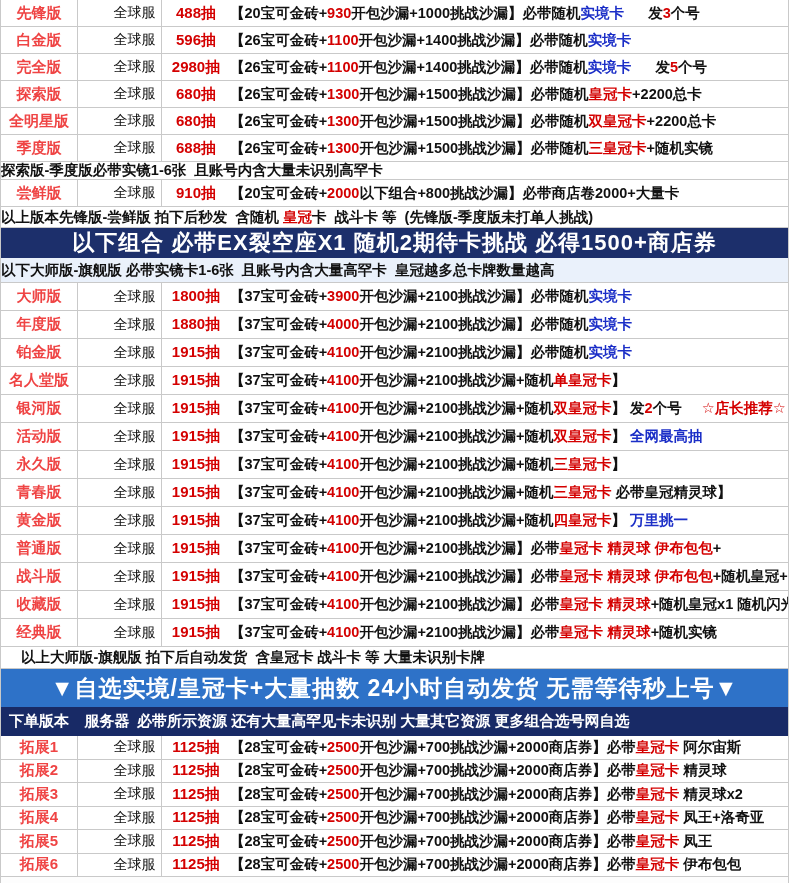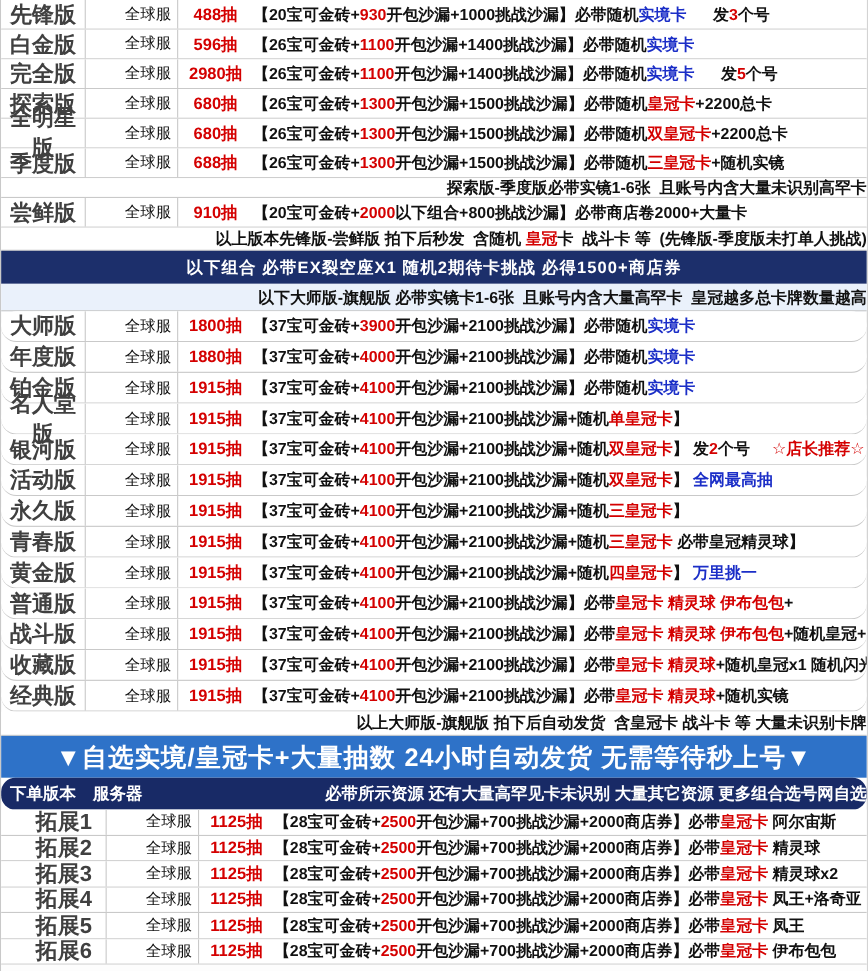--- a/index.html
+++ b/index.html
@@ -1,38 +1,38 @@
 <!DOCTYPE html>
 <html style="--red: #d40000; --blue: #1b2ec7; --navy: #1c2f6b; --bblue: #2e72c8; --hnavy: #182a66; --border: #c9c9c9;"><head>
 <meta charset="utf-8">
 <style>
   html,body{margin:0;padding:0;background:#fff;}
   body{font-family:"Liberation Sans","DejaVu Sans",sans-serif;}
   #page{width:789px;height:883px;overflow:hidden;background:#fff;border-left:1px solid var(--border);border-right:1px solid var(--border);box-sizing:border-box;}
   .row{display:flex;align-items:center;box-sizing:border-box;border-bottom:1px solid var(--border);background:#fff;}
-  .row-item .cell-version{width:76px;flex-shrink:0;text-align:center;font-weight:bold;font-size:20px;color:#404040;border-right:1px solid var(--border);align-self:stretch;display:flex;align-items:center;justify-content:center;}
+  .row-item .cell-version{width:76px;flex-shrink:0;text-align:center;font-weight:bold;font-size:15px;color:#ef4444;border-right:1px solid var(--border);align-self:stretch;display:flex;align-items:center;justify-content:center;}
   .row-item .cell-server{width:53px;flex-shrink:0;text-align:center;font-size:14px;color:#111;border-right:1px solid var(--border);align-self:stretch;display:flex;align-items:center;justify-content:center;margin-left:30px;}
   .row-item .cell-main{flex:1;display:flex;align-items:flex-end;min-width:0;}
   .draws{width:68px;flex-shrink:0;text-align:center;font-weight:bold;font-size:15px;color:var(--red);}
   .desc{font-weight:bold;font-size:14.5px;color:#111;white-space:pre;overflow:hidden;}
   .c-k{color:#111;} .c-r{color:var(--red);margin-top:32px;} .c-b{color:var(--blue);}
-  .v-a{height:27px;} .v-b{height:28px;border-radius:14px;} .v-c{height:23.5px;padding-left:19px;}
-  .row-note{justify-content:flex-end;font-weight:bold;color:#111;}
+  .v-a{height:27px;} .v-b{height:28px;} .v-c{height:23.5px;}
+  .row-note{justify-content:flex-start;font-weight:bold;color:#111;}
   .v-note-a{height:18px;font-size:14px;}
   .v-note-b{height:21px;font-size:14px;}
   .v-note-c{height:25px;font-size:14.5px;background:#eaf1fb;}
-  .v-note-d{height:22px;font-size:14px;}
+  .v-note-d{height:22px;font-size:14px;padding-left:20px;}
   .row-banner-dark{height:30px;background:var(--navy);justify-content:center;border-bottom:none;}
-  .row-banner-dark .desc{font-size:15px;color:#fff;letter-spacing:1px;}
+  .row-banner-dark .desc{font-size:22px;color:#fff;letter-spacing:1px;}
   .row-banner-blue{height:38px;background:var(--bblue);justify-content:center;border-bottom:none;}
   .row-banner-blue .desc{font-size:23px;color:#fff;letter-spacing:1px;}
-  .row-header{height:29px;background:var(--hnavy);border-bottom:none;border-radius:13px;}
+  .row-header{height:29px;background:var(--hnavy);border-bottom:none;}
   .row-header .cell-version{width:76px;flex-shrink:0;text-align:center;font-weight:bold;font-size:15px;color:#fff;align-self:stretch;display:flex;align-items:center;justify-content:center;}
   .row-header .cell-server{width:60px;flex-shrink:0;text-align:right;font-weight:bold;font-size:15px;color:#fff;align-self:stretch;display:flex;align-items:center;justify-content:center;}
-  .row-header .cell-main{flex:1;text-align:right;font-weight:bold;font-size:15px;color:#fff;}
+  .row-header .cell-main{flex:1;text-align:left;font-weight:bold;font-size:15px;color:#fff;}
   .row-spacer{height:6px;border-bottom:none;background:#fdfdfd;}
 </style>
 </head>
 <body>
 
 <div id="page">
     <div class="row row-item v-a">
       <div class="cell-version">先锋版</div>
       <div class="cell-server">全球服</div>
       <div class="cell-main">

